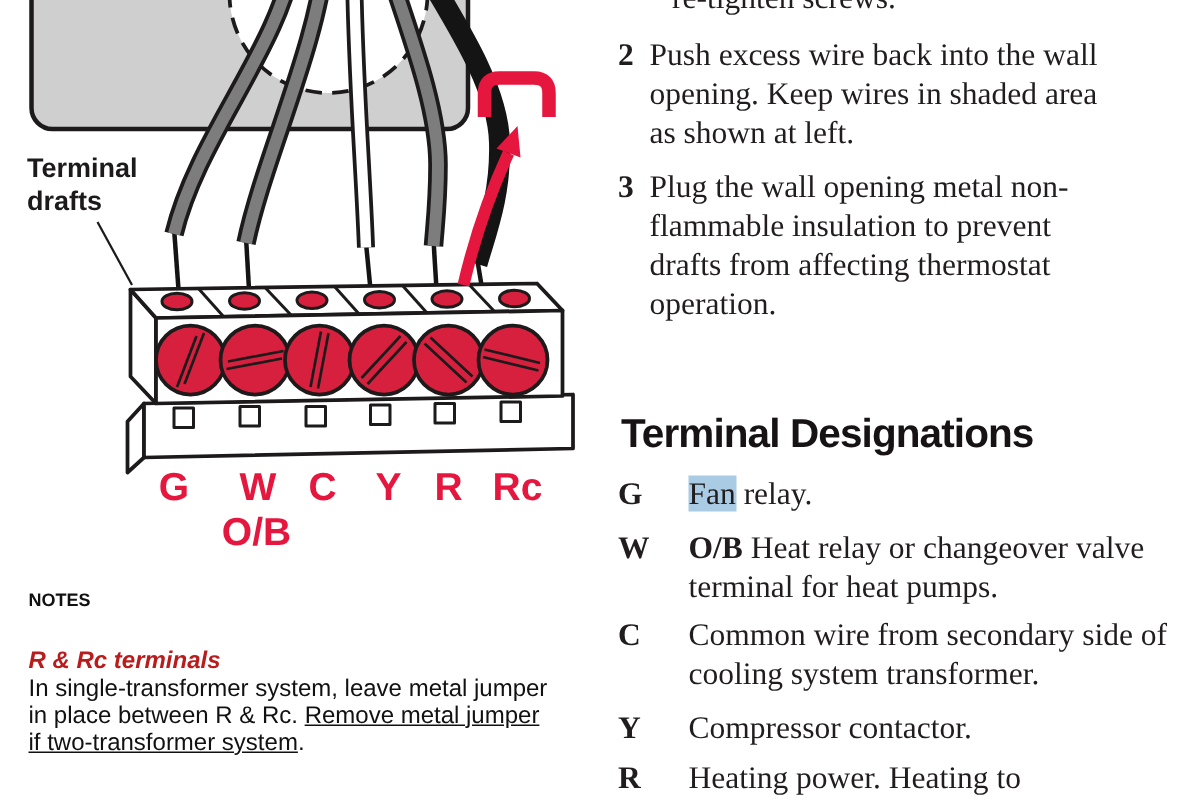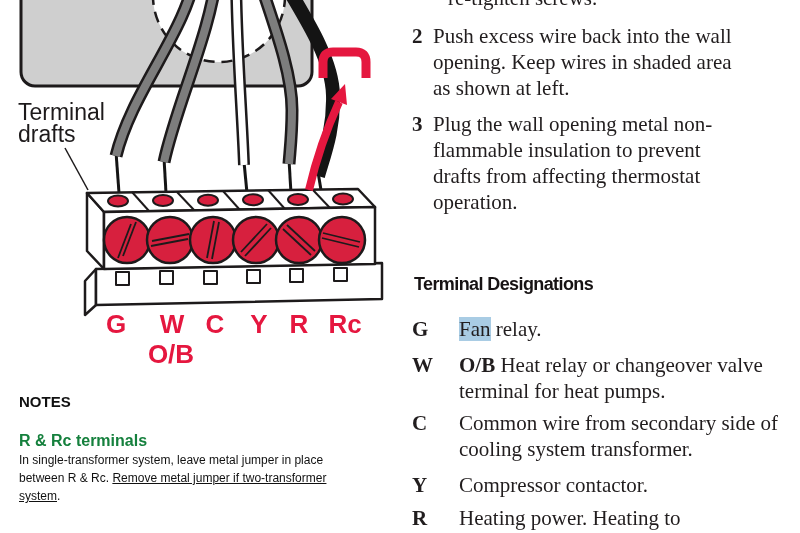--- a/index.html
+++ b/index.html
@@ -1,39 +1,39 @@
 <!DOCTYPE html>
 <html><head>
 <meta charset="utf-8">
 <style>
   html,body{margin:0;padding:0;background:#fff;}
   .page{position:relative;width:800px;height:533px;background:#ffffff;overflow:hidden;
         font-family:"Liberation Sans",sans-serif;color:#1d1a1b;}
   
   .diagram-svg{position:absolute;left:0;top:0;}
-  .tb-label{position:absolute;left:18px;top:101px;font-size:23px;font-weight:normal;
+  .tb-label{position:absolute;left:18px;top:101px;font-size:18px;font-weight:bold;
             line-height:22px;color:#1d1a1b;}
   .tb-label span{display:block;}
   
   .serif{font-family:"Liberation Serif","DejaVu Serif",serif;font-size:21px;line-height:26px;color:#211d1e;}
   .partial-top{position:absolute;left:448px;top:-15px;}
   .step{position:absolute;left:412px;width:346px;}
   .step .num{position:absolute;left:0;top:0;font-weight:bold;font-family:"Liberation Serif",serif;}
   .step .stext{margin-left:21px;width:315px;}
-  .desig-head{position:absolute;left:414px;top:274px;font-size:18px;font-weight:bold;
+  .desig-head{position:absolute;left:414px;top:274px;font-size:27px;font-weight:bold;
               letter-spacing:-0.6px;color:#171314;}
   .desig{position:absolute;left:412px;width:372px;}
   .desig .letter{position:absolute;left:0;top:0;font-weight:bold;font-family:"Liberation Serif",serif;}
   .desig .dtext{margin-left:47px;width:336px;}
   .bold-serif{font-weight:bold;}
   .hl{background:#a9cce4;}
   
-  .notes-title{position:absolute;left:19px;top:393px;font-size:15px;font-weight:bold;color:#111;}
-  .notes-head{position:absolute;left:19px;top:432px;font-size:16px;font-weight:bold;color:#15803d;}
-  .notes-body{position:absolute;left:19px;top:451px;font-size:12px;line-height:18px;width:348px;color:#111;}
+  .notes-title{position:absolute;left:19px;top:393px;font-size:12px;font-weight:bold;color:#111;}
+  .notes-head{position:absolute;left:19px;top:432px;font-size:16px;font-weight:bold;color:#b91c1c;font-style:italic;}
+  .notes-body{position:absolute;left:19px;top:451px;font-size:16px;line-height:18px;width:348px;color:#111;}
   .u{text-decoration:underline;}
 </style>
 </head>
 <body>
 
 <div class="page">
 
   <svg class="diagram-svg" width="400" height="380" viewBox="0 0 400 380">
 
     <rect x="21" y="-40" width="291" height="126" rx="14" fill="#cfcfcf" stroke="#1d1a1b" stroke-width="3"></rect>

